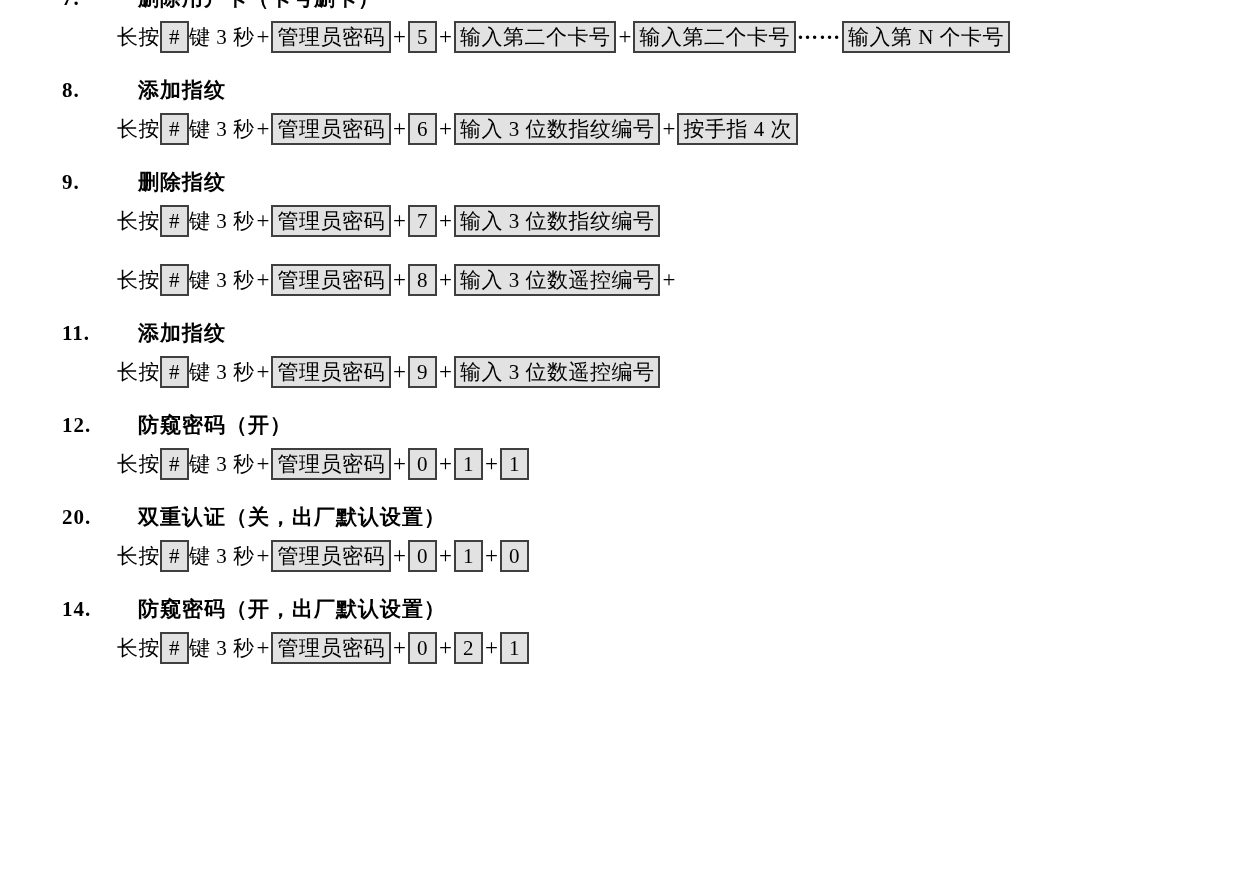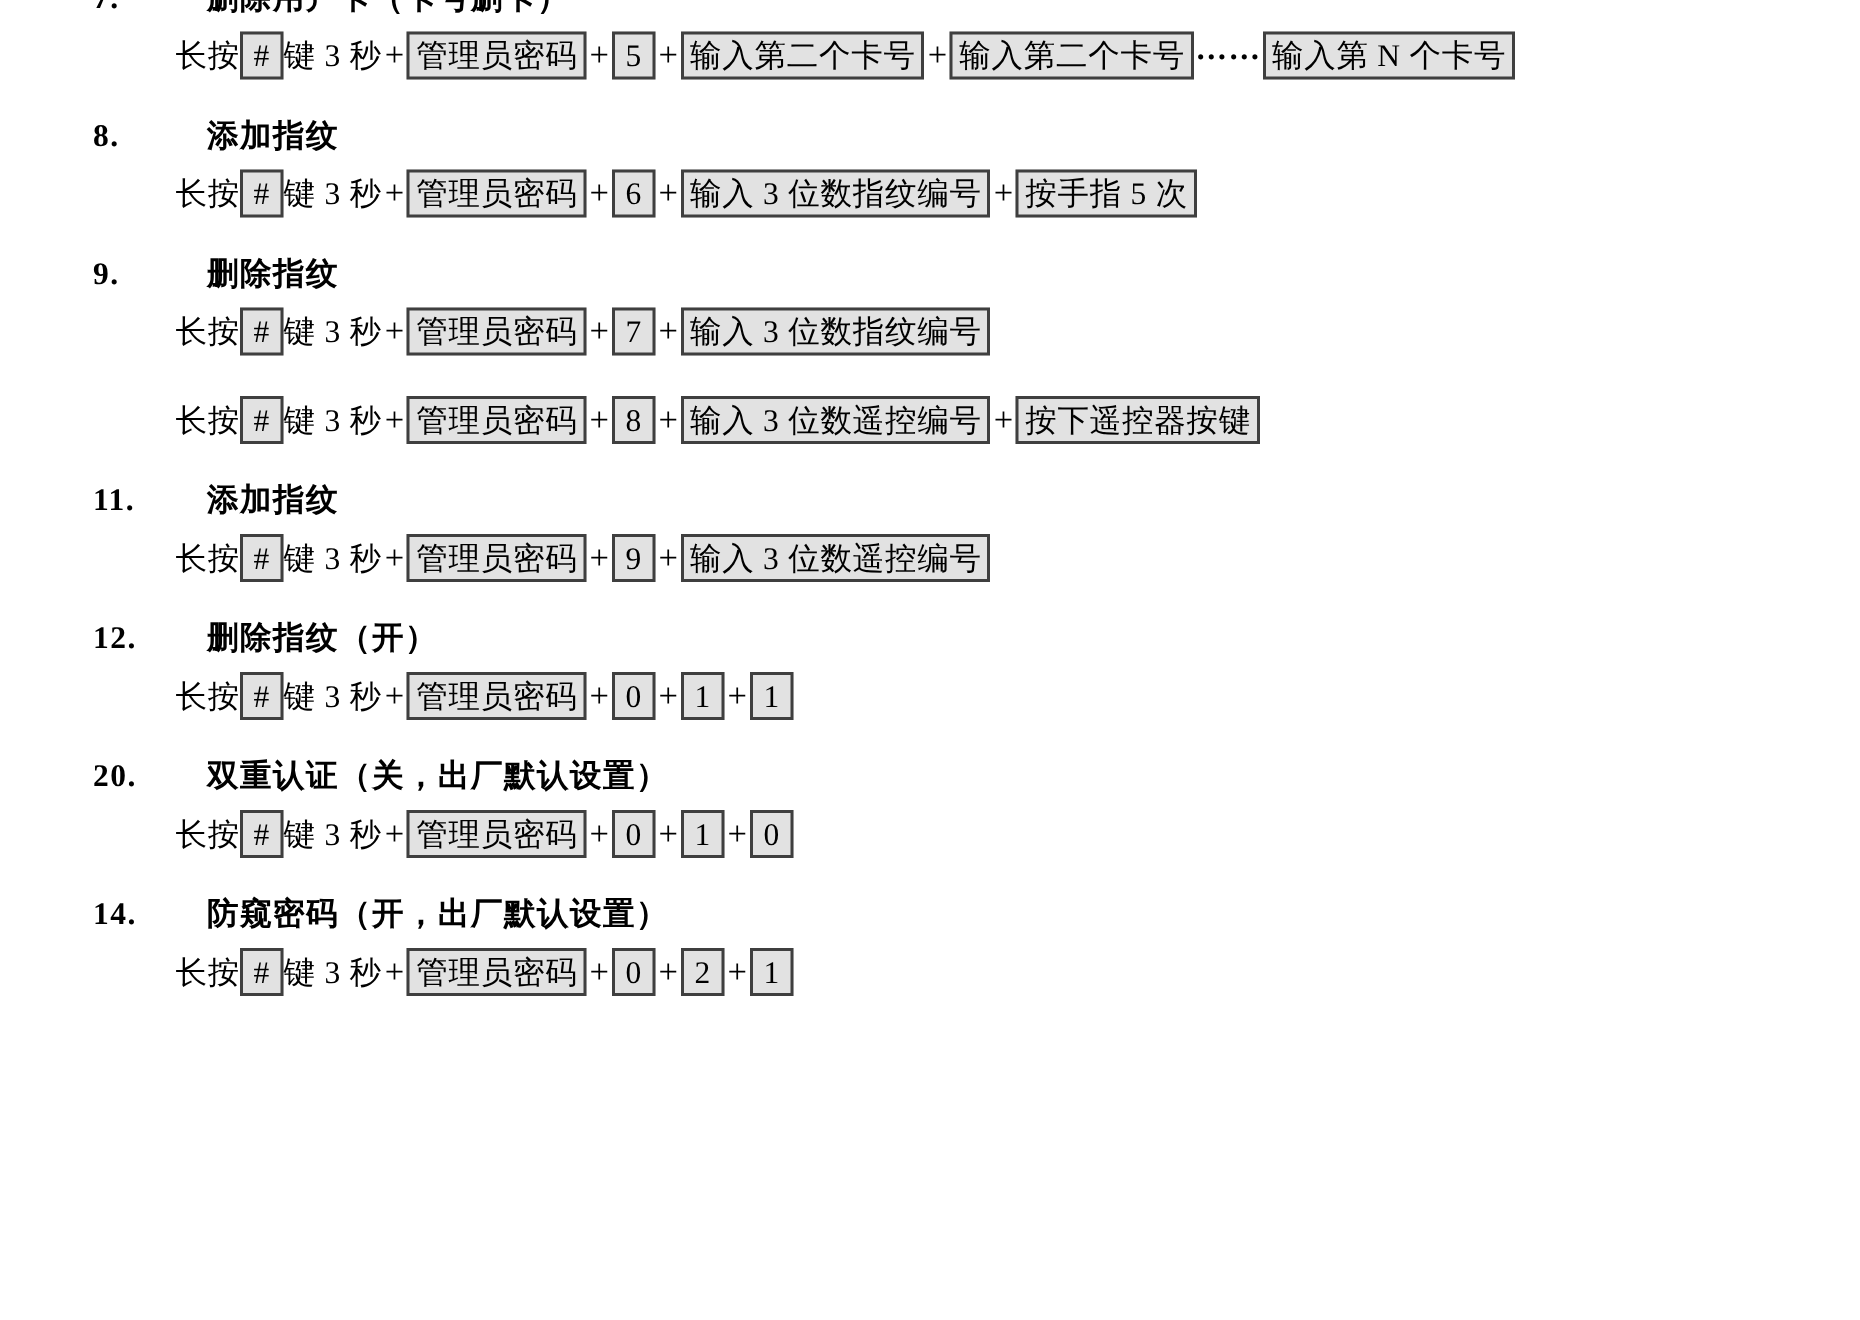--- a/index.html
+++ b/index.html
@@ -77,21 +77,21 @@
           <span class="tok-text">长按</span>
           <span class="tok-key">#</span>
           <span class="tok-text">键 3 秒</span>
           <span class="tok-plus">+</span>
           <span class="tok-key">管理员密码</span>
           <span class="tok-plus">+</span>
           <span class="tok-key">6</span>
           <span class="tok-plus">+</span>
           <span class="tok-key">输入 3 位数指纹编号</span>
           <span class="tok-plus">+</span>
-          <span class="tok-key">按手指 5 次</span>
+          <span class="tok-key">按手指 4 次</span>
         </div>
   </div>
 
   <div class="item">
     <div class="item-heading">
       <span class="item-number">9.</span>
       <span class="item-title">删除指纹</span>
     </div>
     <div class="sequence">
           <span class="tok-text">长按</span>
@@ -111,21 +111,20 @@
           <span class="tok-text">长按</span>
           <span class="tok-key">#</span>
           <span class="tok-text">键 3 秒</span>
           <span class="tok-plus">+</span>
           <span class="tok-key">管理员密码</span>
           <span class="tok-plus">+</span>
           <span class="tok-key">8</span>
           <span class="tok-plus">+</span>
           <span class="tok-key">输入 3 位数遥控编号</span>
           <span class="tok-plus">+</span>
-          <span class="tok-key">按下遥控器按键</span>
         </div>
   </div>
 
   <div class="item">
     <div class="item-heading">
       <span class="item-number">11.</span>
       <span class="item-title">添加指纹</span>
     </div>
     <div class="sequence">
           <span class="tok-text">长按</span>
@@ -136,21 +135,21 @@
           <span class="tok-plus">+</span>
           <span class="tok-key">9</span>
           <span class="tok-plus">+</span>
           <span class="tok-key">输入 3 位数遥控编号</span>
         </div>
   </div>
 
   <div class="item">
     <div class="item-heading">
       <span class="item-number">12.</span>
-      <span class="item-title">删除指纹（开）</span>
+      <span class="item-title">防窥密码（开）</span>
     </div>
     <div class="sequence">
           <span class="tok-text">长按</span>
           <span class="tok-key">#</span>
           <span class="tok-text">键 3 秒</span>
           <span class="tok-plus">+</span>
           <span class="tok-key">管理员密码</span>
           <span class="tok-plus">+</span>
           <span class="tok-key">0</span>
           <span class="tok-plus">+</span>

